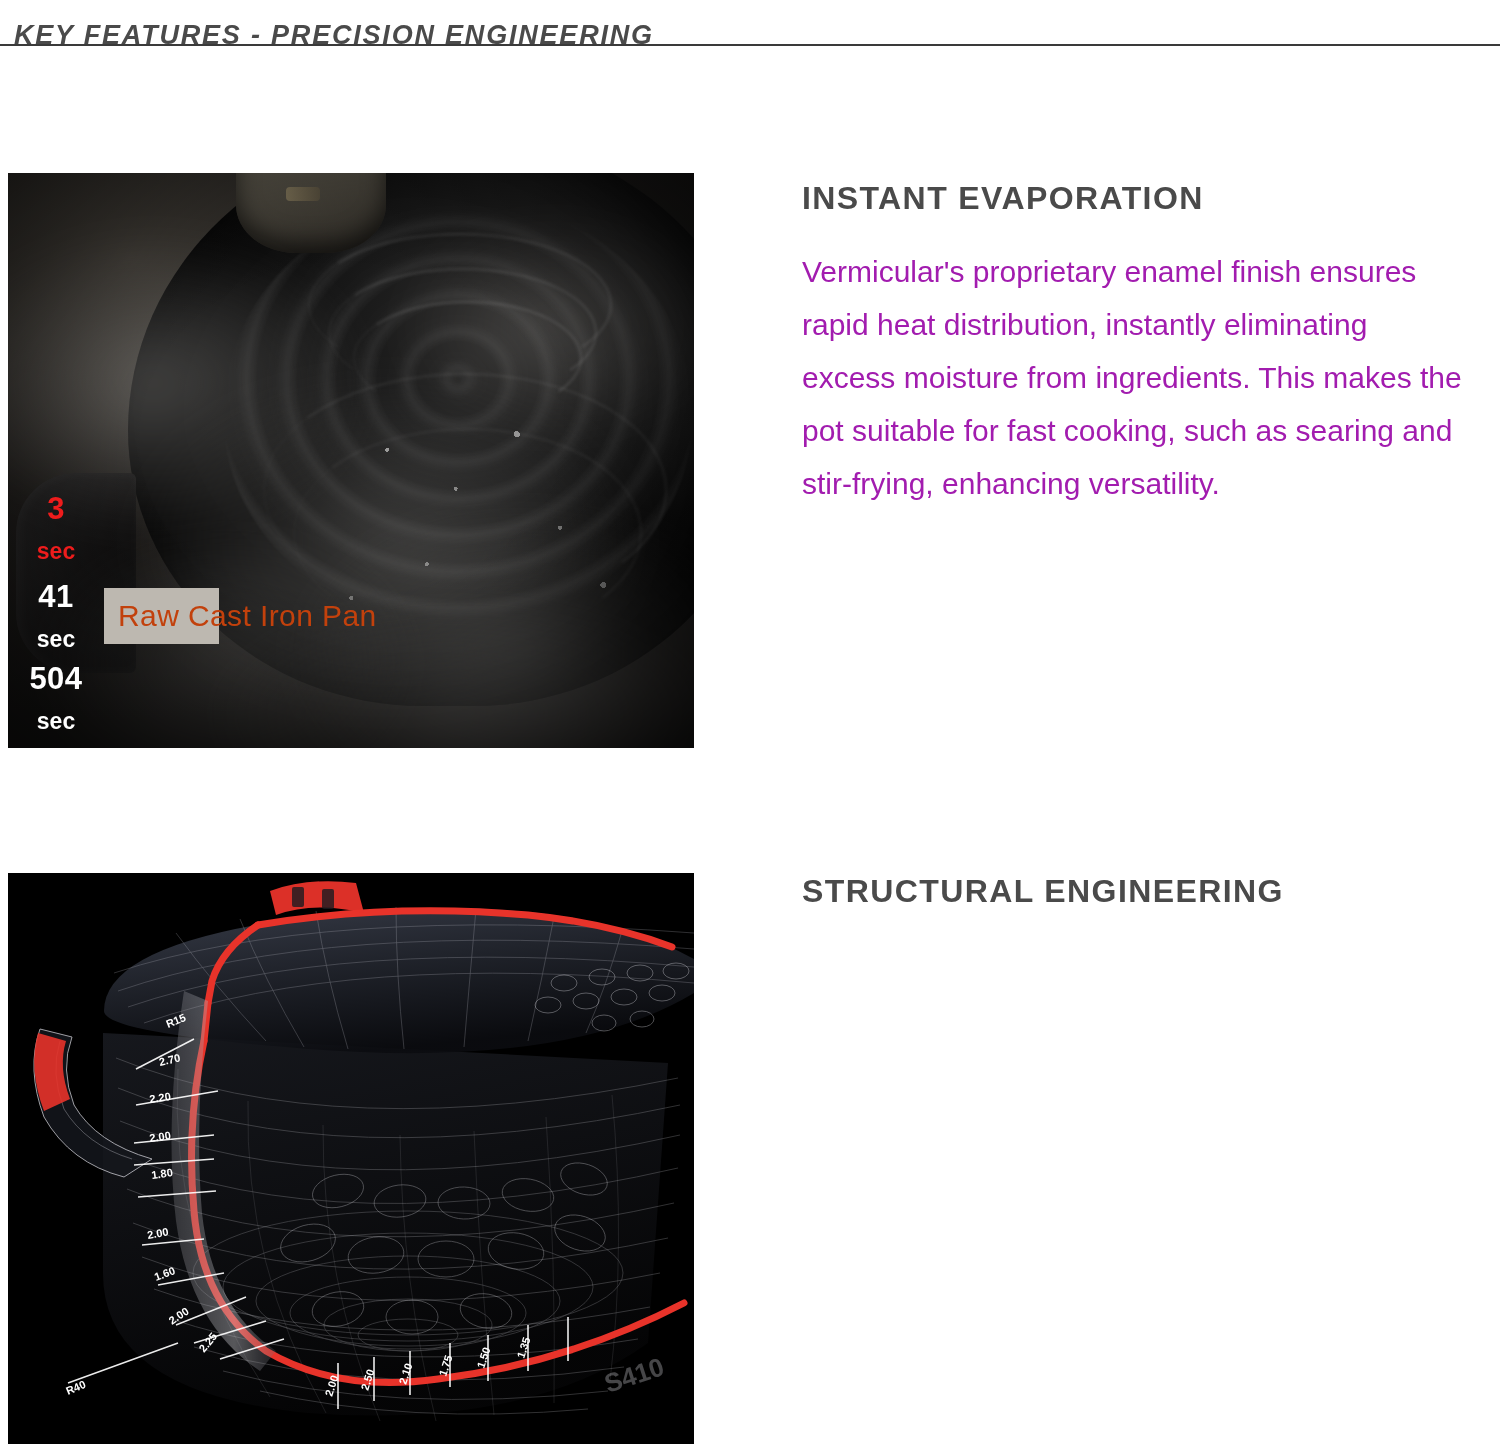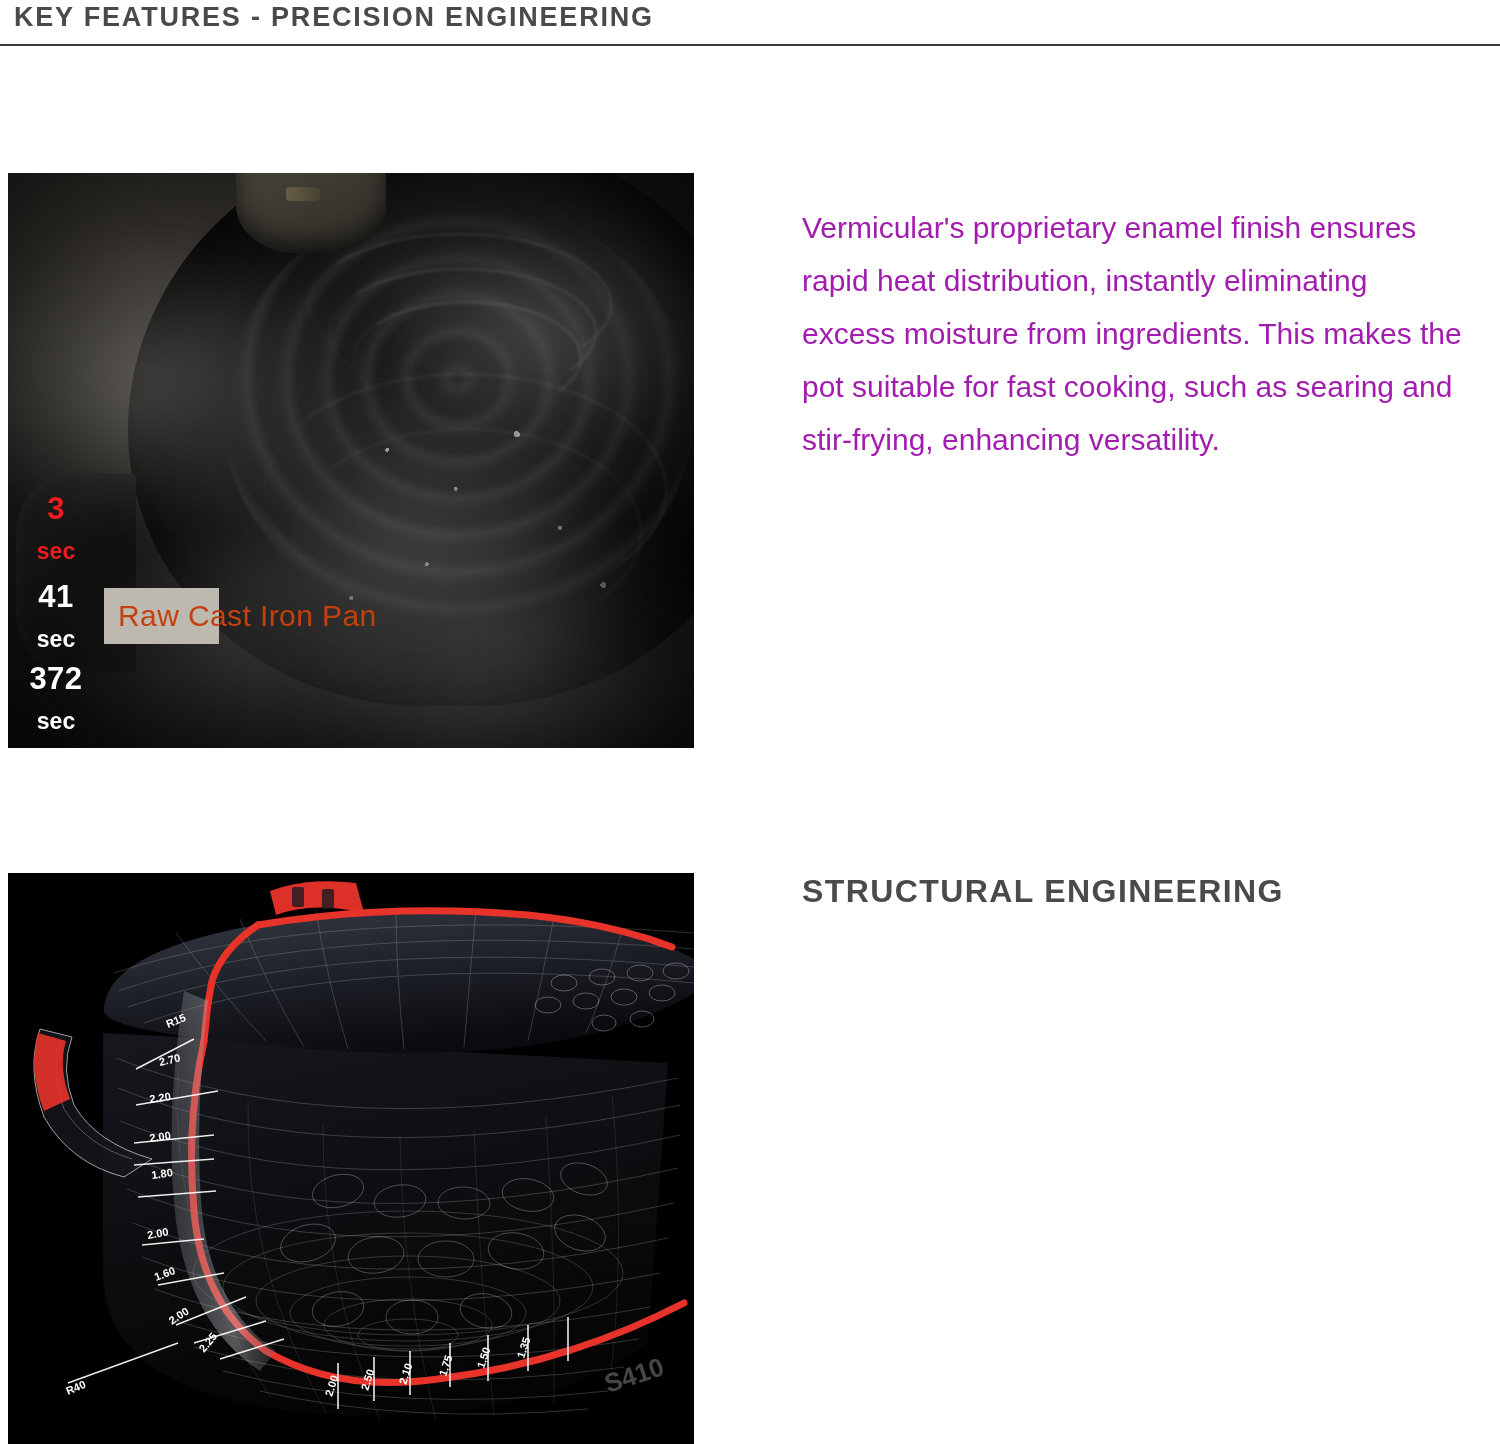--- a/index.html
+++ b/index.html
@@ -20,26 +20,27 @@
   
   .page-header {
     position: absolute;
     left: 0; top: 0;
     width: 1500px;
     height: 48px;
   }
   .page-header-title {
     position: absolute;
     left: 14px;
-    top: 2px;
+    top: 20px;
     font-size: 27px;
     font-weight: bold;
     letter-spacing: 1.8px;
     color: #4a4a4a;
     white-space: nowrap;
+    font-style: italic;
   }
   .page-header-rule {
     position: absolute;
     left: 0;
     top: 44px;
     width: 1500px;
     height: 2px;
     background: #3a3a3a;
   }
 
@@ -320,29 +321,30 @@
           <span class="unit">sec</span>
         </div>
         <div class="chart-bar-wrap">
           <div class="chart-bar neutral" style="width:115px"></div>
           <div class="chart-label neutral">Raw Cast Iron Pan</div>
         </div>
       </div>
 
       <div class="chart-row chart-row-2">
         <div class="chart-value neutral">
-          <span class="num">372</span>
+          <span class="num">504</span>
           <span class="unit">sec</span>
         </div>
       </div>
 
     </div>
   </div>
 
   <div class="text-column">
+    <h2 class="feature-heading">INSTANT EVAPORATION</h2>
     <p class="feature-body">Vermicular's proprietary enamel finish ensures rapid heat distribution, instantly eliminating excess moisture from ingredients. This makes the pot suitable for fast cooking, such as searing and stir-frying, enhancing versatility.</p>
   </div>
 </section>
 
 <section class="feature-section" id="section-structural">
 
   <div class="media-panel" id="media-structural">
     <div class="cad-stage">
 
       <svg class="cad-svg" width="686" height="571" viewBox="0 0 686 571">

